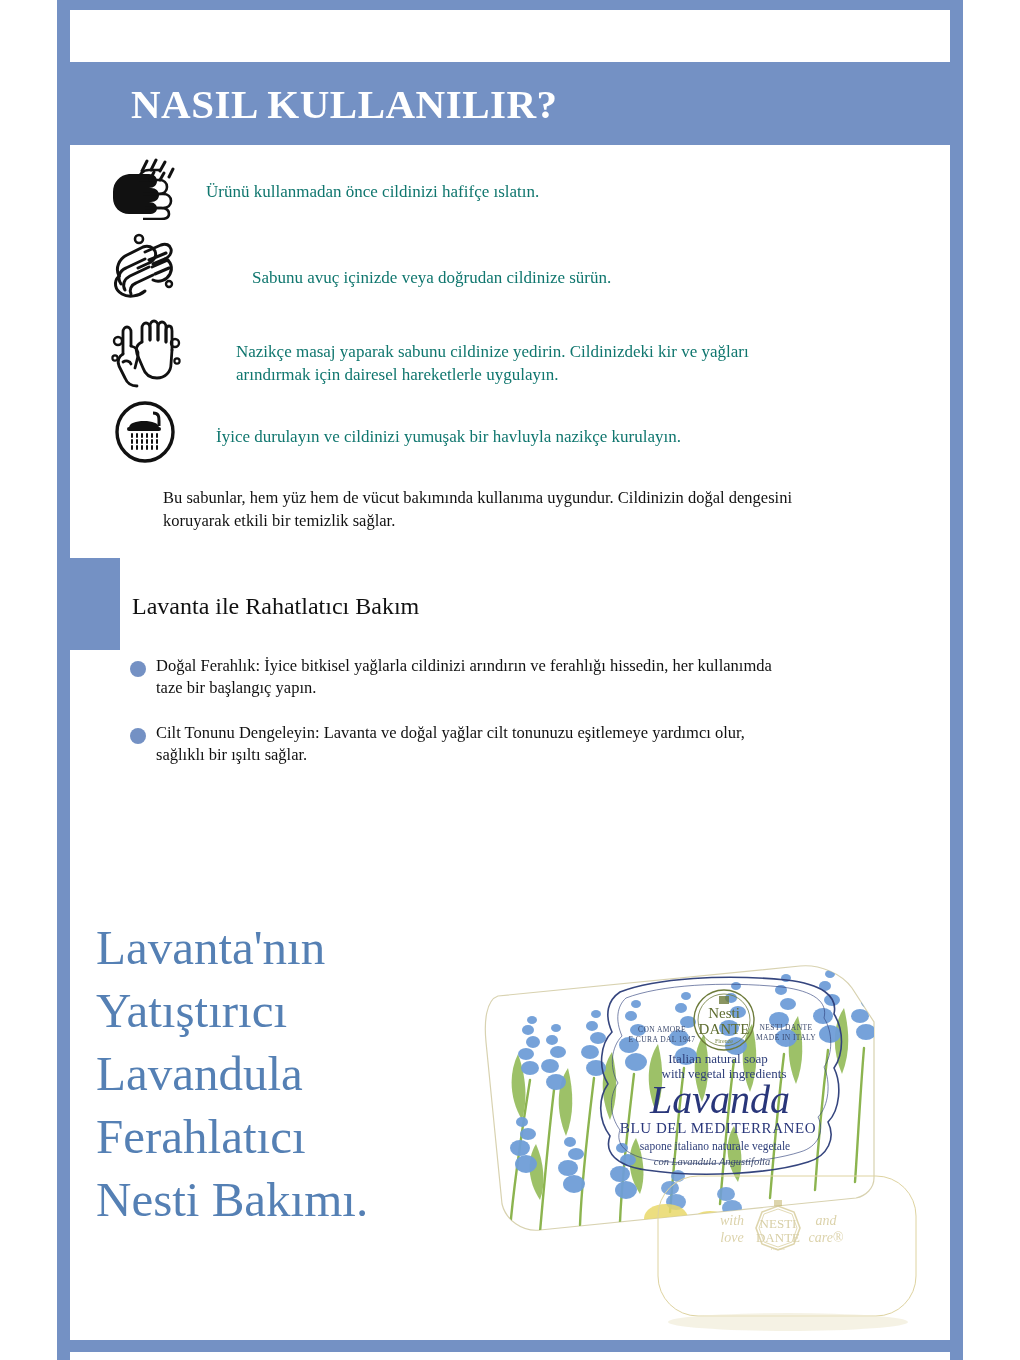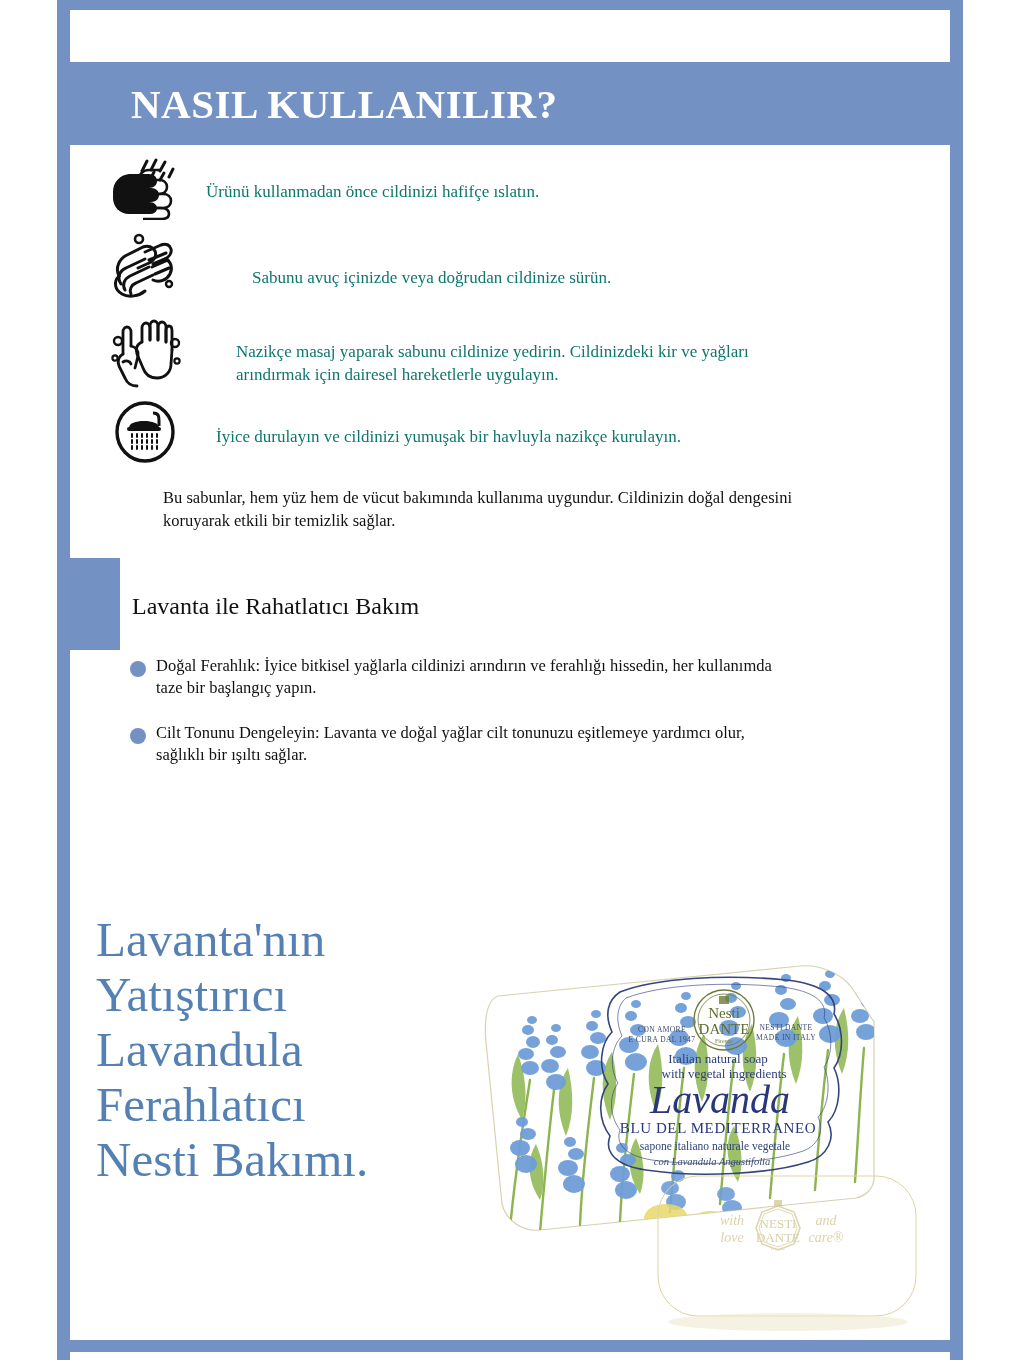--- a/index.html
+++ b/index.html
@@ -166,21 +166,21 @@
   #headline {
     position: absolute;
     left: 96px;
     top: 913px;
     width: 380px;
     font-size: 49px;
     line-height: 1.12;
     color: #5580b4;
     font-family: "Liberation Serif", "DejaVu Serif", serif;
   }
-  #headline div { white-space: nowrap; }
+  #headline div { white-space: nowrap; margin-top: 8px; }
 
   
   #product {
     position: absolute;
     left: 470px;
     top: 950px;
     width: 470px;
     height: 390px;
   }
 

